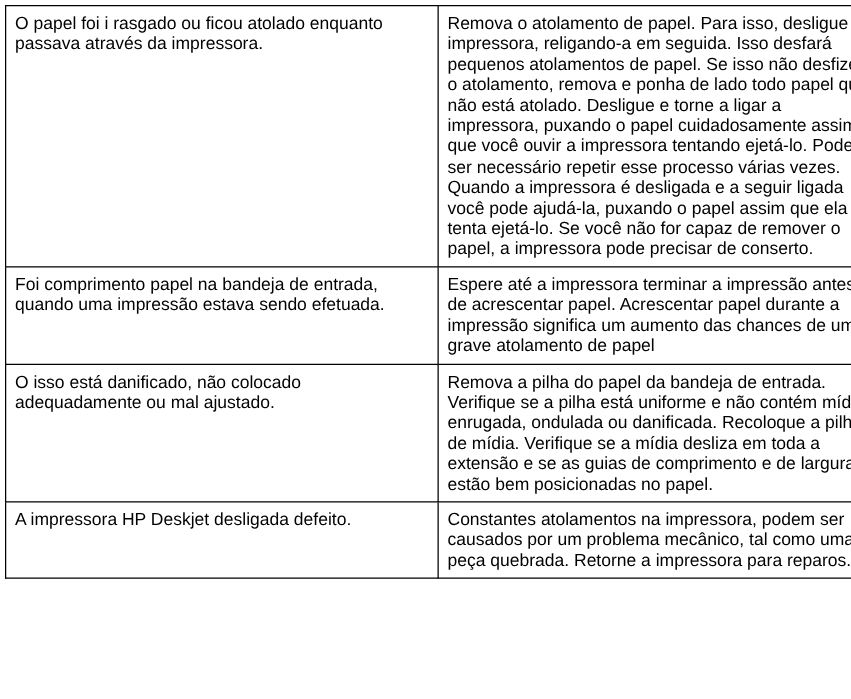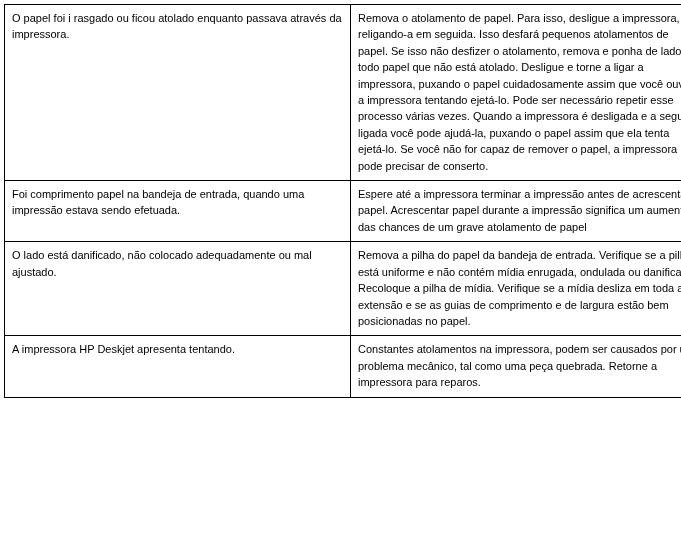--- a/index.html
+++ b/index.html
@@ -23,21 +23,21 @@
   table.issue-table {
     border-collapse: collapse;
     width: 673px;
     table-layout: fixed;
     border: 1px solid #000000;
   }
   table.issue-table td {
     border: 1px solid #000000;
     vertical-align: top;
     padding: 5px 7px 6px 7px;
-    font-size: 11px;
+    font-size: 14px;
     line-height: 16.4px;
     font-family: "Liberation Sans", sans-serif;
     color: #000000;
     word-wrap: break-word;
   }
   td.col-cause {
     width: 331px;
   }
   td.col-solution {
     width: 340px;
@@ -64,29 +64,29 @@
       <tr>
         <td class="col-cause">
           <span class="cell-text">Foi comprimento papel na bandeja de entrada, quando uma impressão estava sendo efetuada.</span>
         </td>
         <td class="col-solution">
           <span class="cell-text">Espere até a impressora terminar a impressão antes de acrescentar papel. Acrescentar papel durante a impressão significa um aumento das chances de um grave atolamento de papel</span>
         </td>
       </tr>
       <tr>
         <td class="col-cause">
-          <span class="cell-text">O lado está danificado, não colocado adequadamente ou mal ajustado.</span>
+          <span class="cell-text">O isso está danificado, não colocado adequadamente ou mal ajustado.</span>
         </td>
         <td class="col-solution">
           <span class="cell-text">Remova a pilha do papel da bandeja de entrada. Verifique se a pilha está uniforme e não contém mídia enrugada, ondulada ou danificada. Recoloque a pilha de mídia. Verifique se a mídia desliza em toda a extensão e se as guias de comprimento e de largura estão bem posicionadas no papel.</span>
         </td>
       </tr>
       <tr>
         <td class="col-cause">
-          <span class="cell-text">A impressora HP Deskjet apresenta tentando.</span>
+          <span class="cell-text">A impressora HP Deskjet desligada defeito.</span>
         </td>
         <td class="col-solution">
           <span class="cell-text">Constantes atolamentos na impressora, podem ser causados por um problema mecânico, tal como uma peça quebrada. Retorne a impressora para reparos.</span>
         </td>
       </tr>
     </tbody>
   </table>
 </div>
 
 </body></html>

